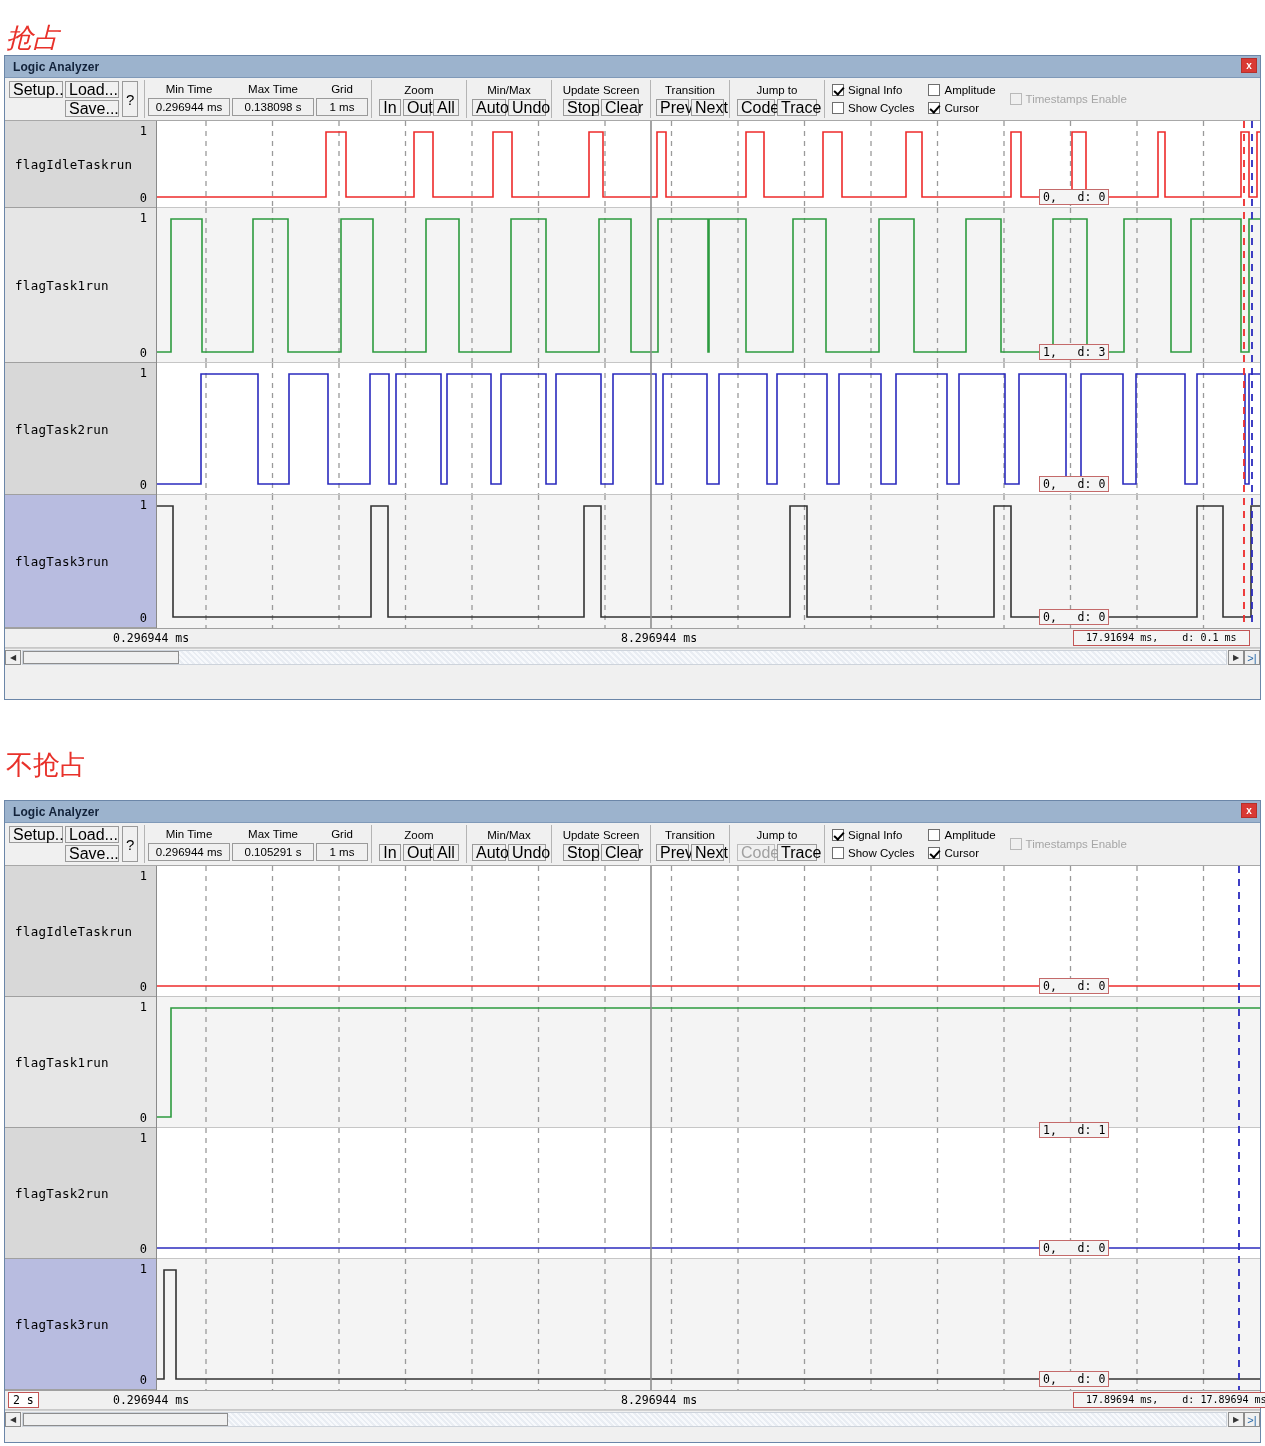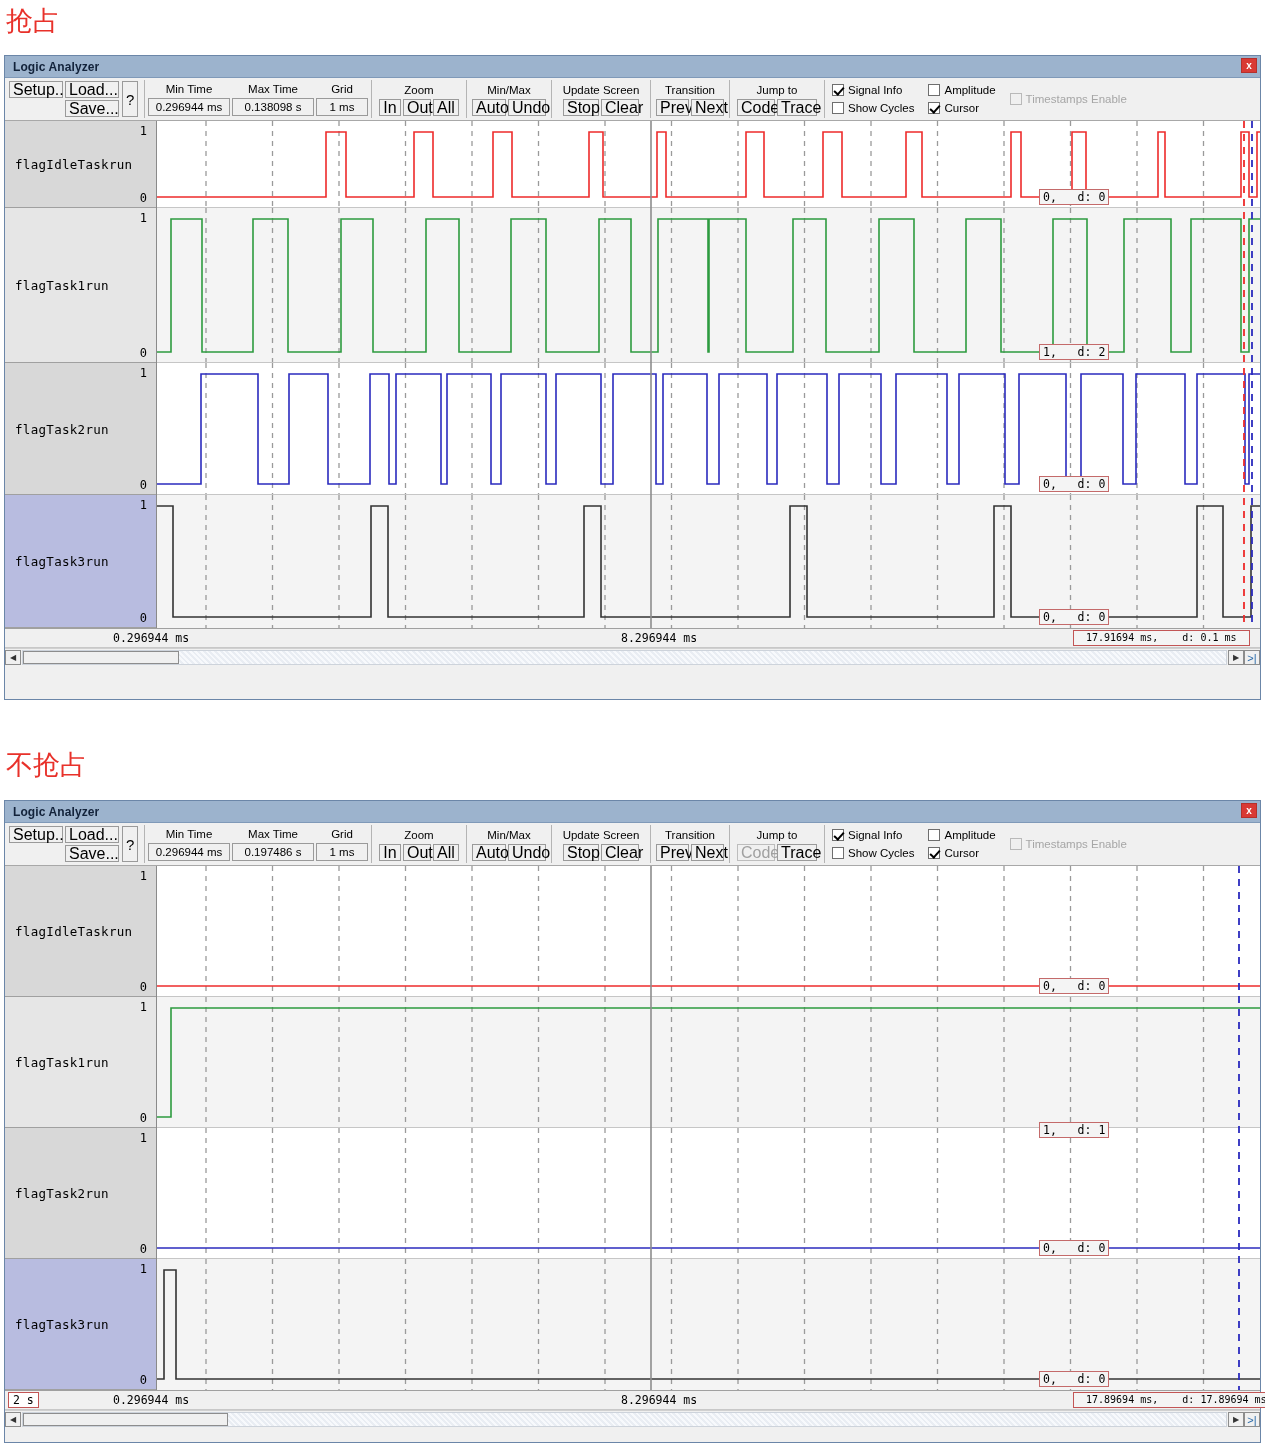--- a/index.html
+++ b/index.html
@@ -154,21 +154,21 @@
   .sthumb{
     position:absolute;left:0;top:0;height:13px;
     background:#f0f0f0;border:1px solid #8d8d8d;box-sizing:border-box;
   }
 </style>
 </head>
 <body>
 
 <div class="page">
 
-  <div class="cn-head" style="top:6px;">抢占</div>
+  <div class="cn-head" style="top:23px;font-style:italic;">抢占</div>
 
   <div class="la-window" id="win1" style="top:55px;height:645px;">
   <div class="titlebar">
     <span class="ttl">Logic Analyzer</span>
     <span class="closebtn">x</span>
   </div>
 
   <div class="toolbar">
     <div class="tgroup" style="padding-left:4px;">
       <div class="row">
@@ -372,21 +372,21 @@
               <line x1="1046.5" y1="0" x2="1046.5" y2="133" stroke="#9a9a9a" stroke-width="1.3" stroke-dasharray="5,5"></line>
           <path d="M -1.0 11.0 L 16.0 11.0 L 16.0 122.0 L 214.0 122.0 L 214.0 11.0 L 231.0 11.0 L 231.0 122.0 L 427.0 122.0 L 427.0 11.0 L 444.0 11.0 L 444.0 122.0 L 633.0 122.0 L 633.0 11.0 L 650.0 11.0 L 650.0 122.0 L 837.0 122.0 L 837.0 11.0 L 854.0 11.0 L 854.0 122.0 L 1040.0 122.0 L 1040.0 11.0 L 1066.0 11.0 L 1066.0 122.0 L 1094.0 122.0 L 1094.0 11.0 L 1103.0 11.0" fill="none" stroke="#333333" stroke-width="1.6"></path>
         </svg>
       </div>
           <svg style="position:absolute;left:0;top:0;pointer-events:none;" width="1103" height="507">
       <line x1="494" y1="0" x2="494" y2="507" stroke="#8d8d8d" stroke-width="1.6"></line>
       <line x1="1087" y1="0" x2="1087" y2="507" stroke="#ee2b2b" stroke-width="1.8" stroke-dasharray="7,6"></line>
       <line x1="1095" y1="0" x2="1095" y2="507" stroke="#2b2bbe" stroke-width="1.8" stroke-dasharray="7,6"></line>
     </svg>
           <div class="infobox" style="left:882px;top:68px;">0,   d: 0</div>
-          <div class="infobox" style="left:882px;top:223px;">1,   d: 2</div>
+          <div class="infobox" style="left:882px;top:223px;">1,   d: 3</div>
           <div class="infobox" style="left:882px;top:355px;">0,   d: 0</div>
           <div class="infobox" style="left:882px;top:488px;">0,   d: 0</div>
         </div>
     </div>
   <div class="timeaxis">
 
       <div class="t" style="left:108px;">0.296944 ms</div>
       <div class="t" style="left:616px;">8.296944 ms</div>
       <div class="cursorbox" style="left:1068px;">17.91694 ms,    d: 0.1 ms</div>
     </div>
@@ -424,21 +424,21 @@
     </div>
     <div class="sep"></div>
     <div class="tgroup">
       <div class="row">
         <div class="lbl" style="width:82px;">Min Time</div>
         <div class="lbl" style="width:82px;">Max Time</div>
         <div class="lbl" style="width:52px;">Grid</div>
       </div>
       <div class="row" style="margin-top:2px;">
         <div class="fld" style="width:82px;">0.296944 ms</div>
-        <div class="fld" style="width:82px;">0.197486 s</div>
+        <div class="fld" style="width:82px;">0.105291 s</div>
         <div class="fld" style="width:52px;">1 ms</div>
       </div>
     </div>
     <div class="sep"></div>
     <div class="tgroup">
       <div class="lbl" style="width:88px;">Zoom</div>
       <div class="row" style="margin-top:2px;justify-content:center;width:88px;">
         <div class="btn" style="width:22px;">In</div>
         <div class="btn" style="width:28px;">Out</div>
         <div class="btn" style="width:26px;">All</div>

